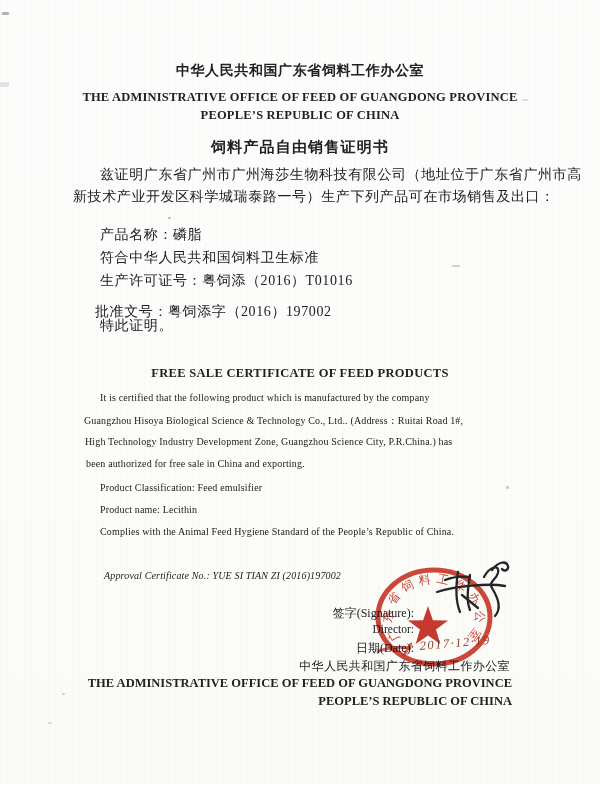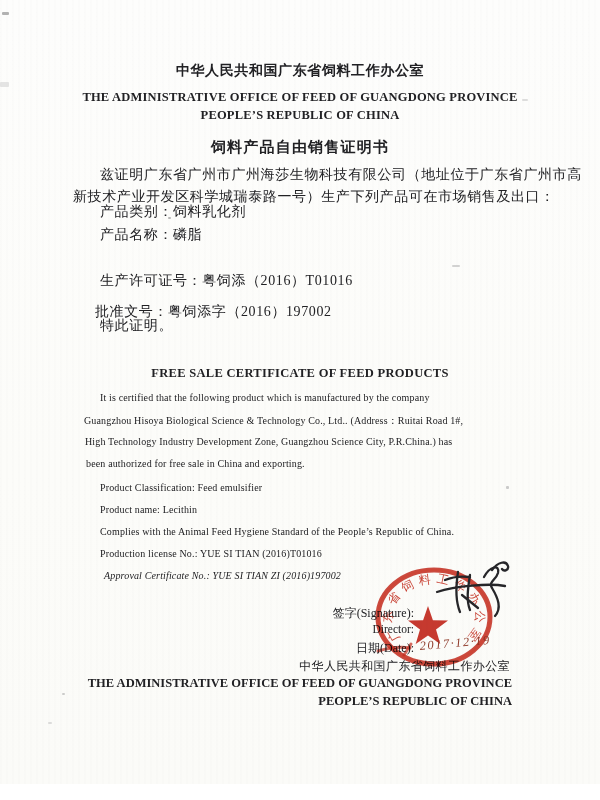--- a/index.html
+++ b/index.html
@@ -62,35 +62,34 @@
 
 <div class="page">
 
   <div class="abs ctr hdr-cn">中华人民共和国广东省饲料工作办公室</div>
   <div class="abs ctr hdr-en1">THE ADMINISTRATIVE OFFICE OF FEED OF GUANGDONG PROVINCE</div>
   <div class="abs ctr hdr-en2">PEOPLE’S REPUBLIC OF CHINA</div>
 
   <div class="abs ctr cn-title">饲料产品自由销售证明书</div>
   <div class="abs cn-text i1">兹证明广东省广州市广州海莎生物科技有限公司（地址位于广东省广州市高</div>
   <div class="abs cn-text i2">新技术产业开发区科学城瑞泰路一号）生产下列产品可在市场销售及出口：</div>
-  <div class="abs cn-text c0">产品类别：饲料乳化剂</div>
   <div class="abs cn-text c1">产品名称：磷脂</div>
+  <div class="abs cn-text c2">符合中华人民共和国饲料卫生标准</div>
   <div class="abs cn-text c3">生产许可证号：粤饲添（2016）T01016</div>
   <div class="abs cn-text c4">批准文号：粤饲添字（2016）197002</div>
   <div class="abs cn-text c5">特此证明。</div>
 
   <div class="abs ctr en-title">FREE SALE CERTIFICATE OF FEED PRODUCTS</div>
   <div class="abs en-text e0">It is certified that the following product which is manufactured by the company</div>
   <div class="abs en-text e1">Guangzhou Hisoya Biological Science &amp; Technology Co., Ltd.. (Address：Ruitai Road 1#,</div>
   <div class="abs en-text e3">been authorized for free sale in China and exporting.</div>
   <div class="abs en-text e2">High Technology Industry Development Zone, Guangzhou Science City, P.R.China.) has</div>
   <div class="abs en-text p0">Product Classification: Feed emulsifier</div>
   <div class="abs en-text p1">Product name: Lecithin</div>
   <div class="abs en-text p2">Complies with the Animal Feed Hygiene Standard of the People’s Republic of China.</div>
-  <div class="abs en-text p3">Production license No.: YUE SI TIAN (2016)T01016</div>
   <div class="abs en-text p4">Approval Certificate No.: YUE SI TIAN ZI (2016)197002</div>
 
   <div class="abs sig s0">签字(Signature):</div>
   <div class="abs sig s1">Director:</div>
   <div class="abs sig s2">日期(Date):</div>
   <div class="abs org-cn">中华人民共和国广东省饲料工作办公室</div>
   <div class="abs org-en1">THE ADMINISTRATIVE OFFICE OF FEED OF GUANGDONG PROVINCE</div>
   <div class="abs org-en2">PEOPLE’S REPUBLIC OF CHINA</div>
 
   <svg class="seal-svg" viewBox="0 0 170 130">

